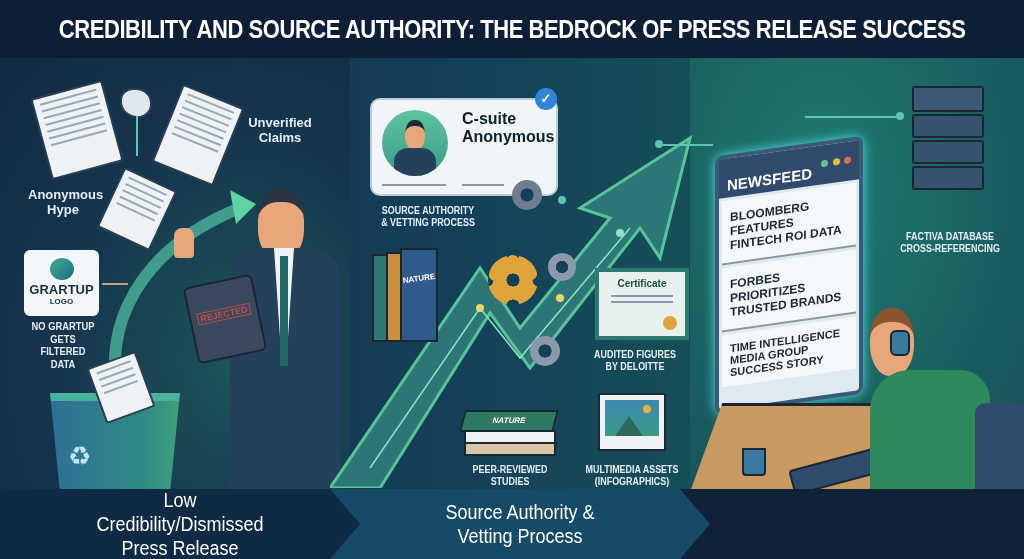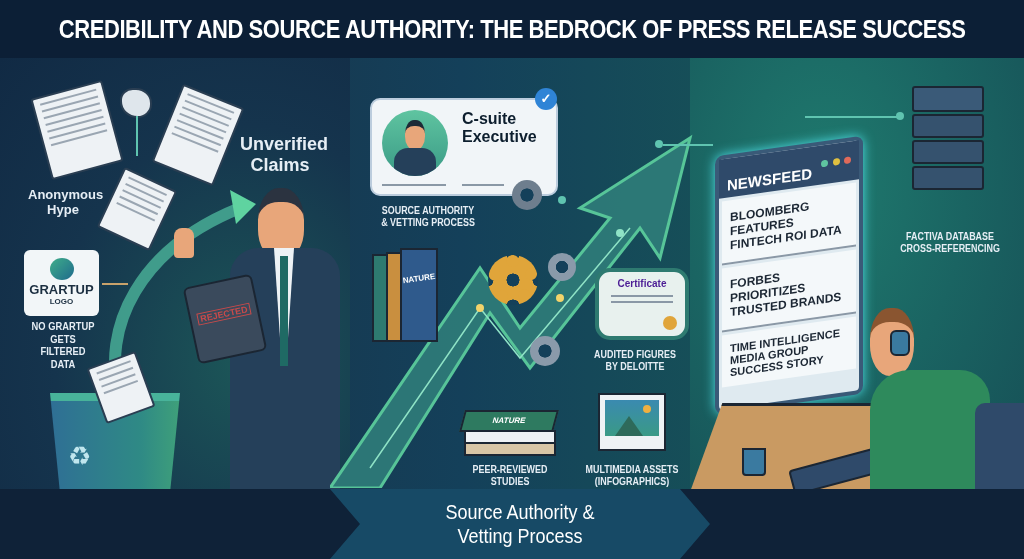--- a/index.html
+++ b/index.html
@@ -53,21 +53,21 @@
       <i></i>
     </div>
   <div class="doc" style="left:108px;top:118px;width:54px;height:62px;transform:rotate(25deg);">
       <i></i>
       <i></i>
       <i></i>
       <i></i>
       <i></i>
     </div>
 
-  <div class="lbl" style="left:240px;top:76px;width:80px;font-size:18px;color:#e6eef5;">Unverified Claims</div>
+  <div class="lbl" style="left:240px;top:58px;width:80px;font-size:13px;color:#e6eef5;">Unverified Claims</div>
   <div class="lbl" style="left:28px;top:130px;width:70px;font-size:13px;color:#e6eef5;">Anonymous Hype</div>
 
   <div style="position:absolute;left:24px;top:192px;width:75px;height:66px;background:#f2f6f8;border-radius:6px;color:#1b2e40;text-align:center;">
     <div style="width:24px;height:22px;margin:8px auto 2px;border-radius:50%;background:linear-gradient(135deg,#3fae8a,#1f6a8c);"></div>
     <div style="font-weight:bold;font-size:13px;">GRARTUP</div>
     <div style="font-size:8px;font-weight:bold;">LOGO</div>
   </div>
   <div style="position:absolute;left:102px;top:225px;width:26px;height:2px;background:#c9a26b;"></div>
   <div class="lbl cond" style="left:22px;top:262px;width:82px;font-size:11px;color:#e6eef5;">NO GRARTUP GETS FILTERED DATA</div>
 
@@ -98,21 +98,21 @@
     </div>
     <div style="position:absolute;left:-46px;top:40px;width:20px;height:30px;background:#e8a67a;border-radius:8px 8px 4px 4px;"></div>
   </div>
 
   <div class="card" style="left:370px;top:40px;width:184px;height:94px;">
     <div style="position:absolute;left:10px;top:10px;width:66px;height:66px;border-radius:50%;background:linear-gradient(#5fc4a0,#3a9a86);overflow:hidden;">
       <div style="position:absolute;left:23px;top:10px;width:20px;height:24px;background:#e8a67a;border-radius:45%;border-top:6px solid #1e2a36;"></div>
       <div style="position:absolute;left:12px;top:38px;width:42px;height:30px;background:#25405a;border-radius:14px 14px 0 0;"></div>
     </div>
     <div style="position:absolute;left:90px;top:10px;font-weight:bold;font-size:16px;">C-suite</div>
-    <div style="position:absolute;left:90px;top:28px;font-weight:bold;font-size:16px;">Executive</div>
+    <div style="position:absolute;left:90px;top:28px;font-weight:bold;font-size:16px;">Anonymous</div>
     <div style="position:absolute;left:10px;top:84px;width:64px;height:2px;background:#8a98a6;"></div>
     <div style="position:absolute;left:90px;top:84px;width:42px;height:2px;background:#8a98a6;"></div>
   </div>
   <div style="position:absolute;left:535px;top:30px;width:22px;height:22px;border-radius:50%;background:#2f84d6;color:#fff;font-size:13px;text-align:center;line-height:22px;font-weight:bold;">✓</div>
   <div class="lbl cond" style="left:372px;top:146px;width:112px;font-size:10.5px;color:#e6eef5;">SOURCE AUTHORITY &amp; VETTING PROCESS</div>
 
   <svg style="position:absolute;left:330px;top:40px;" width="370" height="390" viewBox="0 0 370 390">
     <polygon points="0,390 150,170 190,230 280,120 250,110 360,40 330,160 310,130 200,270 160,215 50,390" fill="#2f7d7a" stroke="#5fd3a0" stroke-width="3" opacity="0.9"></polygon>
     <path d="M40 370 L150 210 L190 260 L300 130" fill="none" stroke="#8fe3c6" stroke-width="1.5"></path>
     <circle cx="150" cy="210" r="4" fill="#f3d36b"></circle>
@@ -126,21 +126,21 @@
     <div style="position:absolute;left:28px;top:0;width:34px;height:90px;background:#2f5a8c;border:2px solid #1b2633;">
       <div style="font-size:8px;font-weight:bold;margin-top:24px;text-align:center;transform:rotate(-8deg);">NATURE</div>
     </div>
   </div>
 
   <div class="gear" style="left:488px;top:197px;width:50px;height:50px;border:12px dotted #e0a53a;box-sizing:border-box;background:radial-gradient(circle,#14405a 35%,#e0a53a 36%);"></div>
   <div class="gear" style="left:548px;top:195px;width:28px;height:28px;background:radial-gradient(circle,#14405a 30%,#8a9aaa 32%);"></div>
   <div class="gear" style="left:530px;top:278px;width:30px;height:30px;background:radial-gradient(circle,#14405a 30%,#8a9aaa 32%);"></div>
   <div class="gear" style="left:512px;top:122px;width:30px;height:30px;background:radial-gradient(circle,#14405a 30%,#6e7e8e 32%);"></div>
 
-  <div style="position:absolute;left:595px;top:210px;width:86px;height:64px;background:#e8f1ee;border:4px solid #2e7a70;border-radius:15px;color:#4c1d95;">
+  <div style="position:absolute;left:595px;top:210px;width:86px;height:64px;background:#e8f1ee;border:4px solid #2e7a70;border-radius:0;color:#14532d;">
     <div style="font-size:10px;font-weight:bold;text-align:center;margin-top:6px;">Certificate</div>
     <div style="height:2px;background:#8a98a6;margin:6px 12px 0;"></div>
     <div style="height:2px;background:#8a98a6;margin:4px 12px 0;"></div>
     <div style="position:absolute;right:8px;bottom:6px;width:14px;height:14px;border-radius:50%;background:#e0a53a;"></div>
   </div>
   <div class="lbl cond" style="left:585px;top:290px;width:100px;font-size:10.5px;color:#e6eef5;">AUDITED FIGURES BY DELOITTE</div>
 
   <div style="position:absolute;left:462px;top:352px;width:92px;height:46px;">
     <div style="position:absolute;left:0;top:0;width:90px;height:18px;background:#2e7a60;border:2px solid #1b2633;transform:skewX(-15deg);">
       <div style="font-size:8px;font-weight:bold;text-align:center;line-height:18px;">NATURE</div>
@@ -189,16 +189,19 @@
   <div style="position:absolute;left:742px;top:390px;width:20px;height:24px;background:#3a7aa0;border:2px solid #1b2633;border-radius:0 0 4px 4px;"></div>
   <div style="position:absolute;left:850px;top:250px;width:150px;height:181px;">
     <div style="position:absolute;left:20px;top:0;width:44px;height:54px;background:#e8a67a;border-radius:45%;border-top:14px solid #8a5530;"></div>
     <div style="position:absolute;left:40px;top:22px;width:16px;height:22px;border-radius:6px;background:#3a7aa0;border:2px solid #1b2633;"></div>
     <div style="position:absolute;left:20px;top:62px;width:120px;height:120px;background:#2e8a5c;border-radius:40px 30px 0 0;"></div>
   </div>
   <div style="position:absolute;left:975px;top:345px;width:49px;height:86px;background:#2f4a6a;border-radius:10px 0 0 0;"></div>
 </div>
 
 <div class="bottom">
+  <div class="seg" style="left:0;width:360px;background:#0e2a45;clip-path:polygon(0 0,330px 0,360px 35px,330px 70px,0 70px);">
+    <span style="width:200px;">Low Credibility/Dismissed Press Release</span>
+  </div>
   <div class="seg" style="left:330px;width:380px;background:#174a66;clip-path:polygon(0 0,350px 0,380px 35px,350px 70px,0 70px,30px 35px);">
     <span style="width:200px;">Source Authority &amp; Vetting Process</span>
   </div>
 </div>
 
 </body></html>

